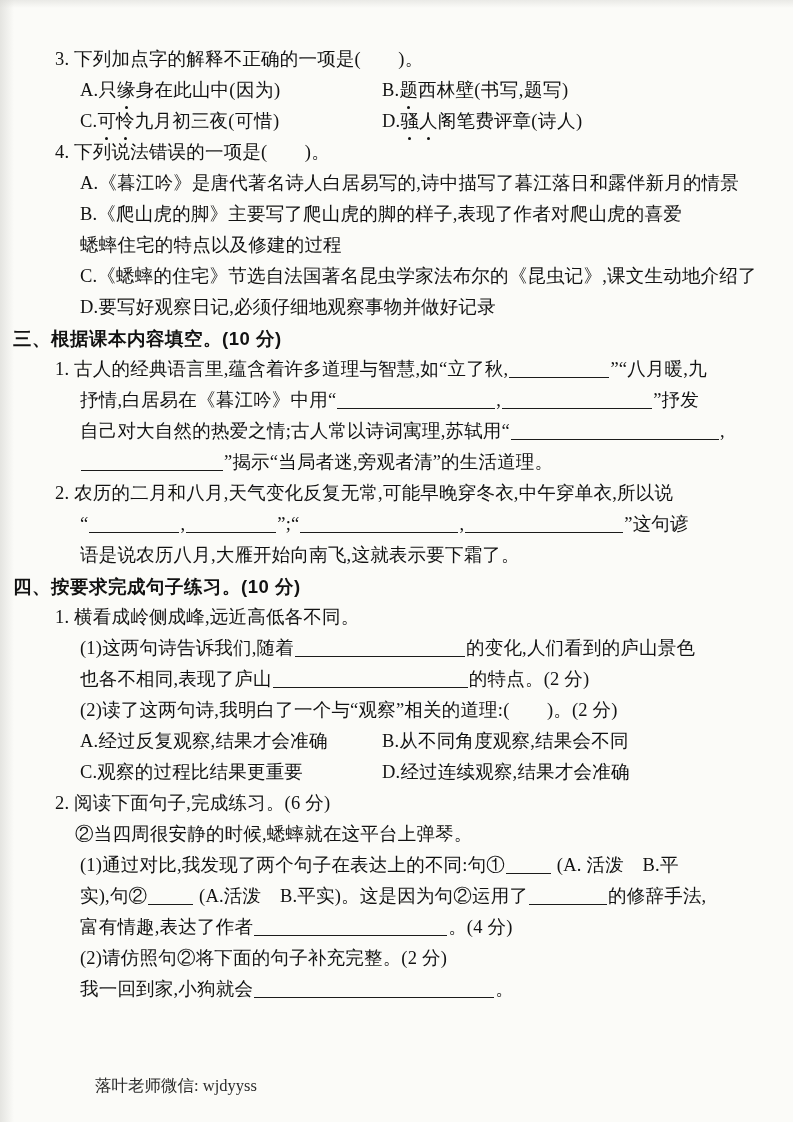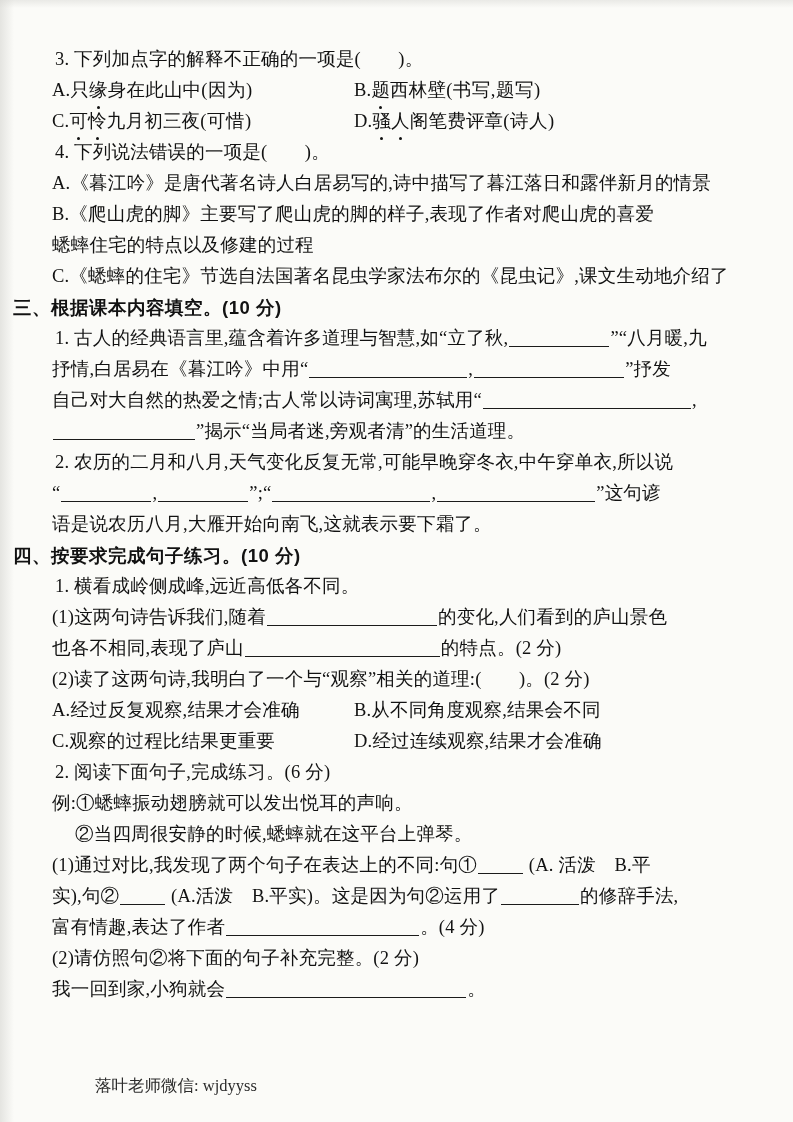--- a/index.html
+++ b/index.html
@@ -43,21 +43,21 @@
     font-size:18.5px;
     letter-spacing:0.2px;
   }
   .line.bold{
     font-weight:700;
     font-family:"Liberation Sans","DejaVu Sans",sans-serif;
     letter-spacing:0.5px;
   }
   .ind-h{padding-left:13px;}
   .ind-n{padding-left:55px;}
-  .ind-t{padding-left:52px;}
+  .ind-t{padding-left:80px;}
   .ind-s{padding-left:75px;}
   .col{display:inline-block;vertical-align:top;}
   .col-a{width:302px;}
   .blank{
     display:inline-block;
     height:3px;
     border-bottom:1.6px solid #1b1b1b;
     vertical-align:-3px;
     margin:0 1px;
   }
@@ -89,37 +89,37 @@
 <div class="page">
   <div class="doc">
       <div class="line ind-n"><span class="txt">3. 下列加点字的解释不正确的一项是(　　)。</span></div>
       <div class="line ind-t"><span class="col col-a"><span class="txt">A.只</span><span class="dotch">缘</span><span class="txt">身在此山中</span><span class="txt kai">(因为)</span></span><span class="col"><span class="txt">B.</span><span class="dotch">题</span><span class="txt">西林壁</span><span class="txt kai">(书写,题写)</span></span></div>
       <div class="line ind-t"><span class="col col-a"><span class="txt">C.</span><span class="dotch">可</span><span class="dotch">怜</span><span class="txt">九月初三夜</span><span class="txt kai">(可惜)</span></span><span class="col"><span class="txt">D.</span><span class="dotch">骚</span><span class="dotch">人</span><span class="txt">阁笔费评章</span><span class="txt kai">(诗人)</span></span></div>
       <div class="line ind-n"><span class="txt">4. 下列说法错误的一项是(　　)。</span></div>
       <div class="line ind-t"><span class="txt">A.《暮江吟》是唐代著名诗人白居易写的,诗中描写了暮江落日和露伴新月的情景</span></div>
       <div class="line ind-t"><span class="txt">B.《爬山虎的脚》主要写了爬山虎的脚的样子,表现了作者对爬山虎的喜爱</span></div>
       <div class="line ind-t"><span class="txt">蟋蟀住宅的特点以及修建的过程</span></div>
       <div class="line ind-t"><span class="txt">C.《蟋蟀的住宅》节选自法国著名昆虫学家法布尔的《昆虫记》,课文生动地介绍了</span></div>
+      <div class="line ind-t"><span class="txt">D.要写好观察日记,必须仔细地观察事物并做好记录</span></div>
       <div class="line ind-h bold"><span class="txt">三、根据课本内容填空。(10 分)</span></div>
       <div class="line ind-n"><span class="txt">1. 古人的经典语言里,蕴含着许多道理与智慧,如“立了秋,</span><span class="blank" style="width: 100px;"></span><span class="txt">”“八月暖,九</span></div>
       <div class="line ind-t"><span class="txt">抒情,白居易在《暮江吟》中用“</span><span class="blank" style="width: 158px;"></span><span class="txt">,</span><span class="blank" style="width: 150px;"></span><span class="txt">”抒发</span></div>
       <div class="line ind-t"><span class="txt">自己对大自然的热爱之情;古人常以诗词寓理,苏轼用“</span><span class="blank" style="width: 208px;"></span><span class="txt">,</span></div>
       <div class="line ind-t"><span class="blank" style="width: 142px;"></span><span class="txt">”揭示“当局者迷,旁观者清”的生活道理。</span></div>
       <div class="line ind-n"><span class="txt">2. 农历的二月和八月,天气变化反复无常,可能早晚穿冬衣,中午穿单衣,所以说</span></div>
       <div class="line ind-t"><span class="txt">“</span><span class="blank" style="width: 90px;"></span><span class="txt">,</span><span class="blank" style="width: 90px;"></span><span class="txt">”;“</span><span class="blank" style="width: 158px;"></span><span class="txt">,</span><span class="blank" style="width: 158px;"></span><span class="txt">”这句谚</span></div>
       <div class="line ind-t"><span class="txt">语是说农历八月,大雁开始向南飞,这就表示要下霜了。</span></div>
       <div class="line ind-h bold"><span class="txt">四、按要求完成句子练习。(10 分)</span></div>
       <div class="line ind-n"><span class="txt">1. 横看成岭侧成峰,远近高低各不同。</span></div>
       <div class="line ind-t"><span class="txt">(1)这两句诗告诉我们,随着</span><span class="blank" style="width: 170px;"></span><span class="txt">的变化,人们看到的庐山景色</span></div>
       <div class="line ind-t"><span class="txt">也各不相同,表现了庐山</span><span class="blank" style="width: 195px;"></span><span class="txt">的特点。(2 分)</span></div>
       <div class="line ind-t"><span class="txt">(2)读了这两句诗,我明白了一个与“观察”相关的道理:(　　)。(2 分)</span></div>
       <div class="line ind-t"><span class="col col-a"><span class="txt">A.经过反复观察,结果才会准确</span></span><span class="col"><span class="txt">B.从不同角度观察,结果会不同</span></span></div>
       <div class="line ind-t"><span class="col col-a"><span class="txt">C.观察的过程比结果更重要</span></span><span class="col"><span class="txt">D.经过连续观察,结果才会准确</span></span></div>
       <div class="line ind-n"><span class="txt">2. 阅读下面句子,完成练习。(6 分)</span></div>
-      <div class="line ind-t"><span class="txt">例:①蟋蟀振动翅膀就可以发出悦耳的声响。</span></div>
       <div class="line ind-s"><span class="txt">②当四周很安静的时候,蟋蟀就在这平台上弹琴。</span></div>
       <div class="line ind-t"><span class="txt">(1)通过对比,我发现了两个句子在表达上的不同:句①</span><span class="blank" style="width: 45px;"></span><span class="txt"> (A. 活泼　B.平</span></div>
       <div class="line ind-t"><span class="txt">实),句②</span><span class="blank" style="width: 45px;"></span><span class="txt"> (A.活泼　B.平实)。这是因为句②运用了</span><span class="blank" style="width: 78px;"></span><span class="txt">的修辞手法,</span></div>
       <div class="line ind-t"><span class="txt">富有情趣,表达了作者</span><span class="blank" style="width: 193px;"></span><span class="txt">。(4 分)</span></div>
       <div class="line ind-t"><span class="txt">(2)请仿照句②将下面的句子补充完整。(2 分)</span></div>
       <div class="line ind-t"><span class="txt">我一回到家,小狗就会</span><span class="blank" style="width: 240px;"></span><span class="txt">。</span></div>
     </div>
   <div class="footer">落叶老师微信: wjdyyss</div>
 </div>
 

